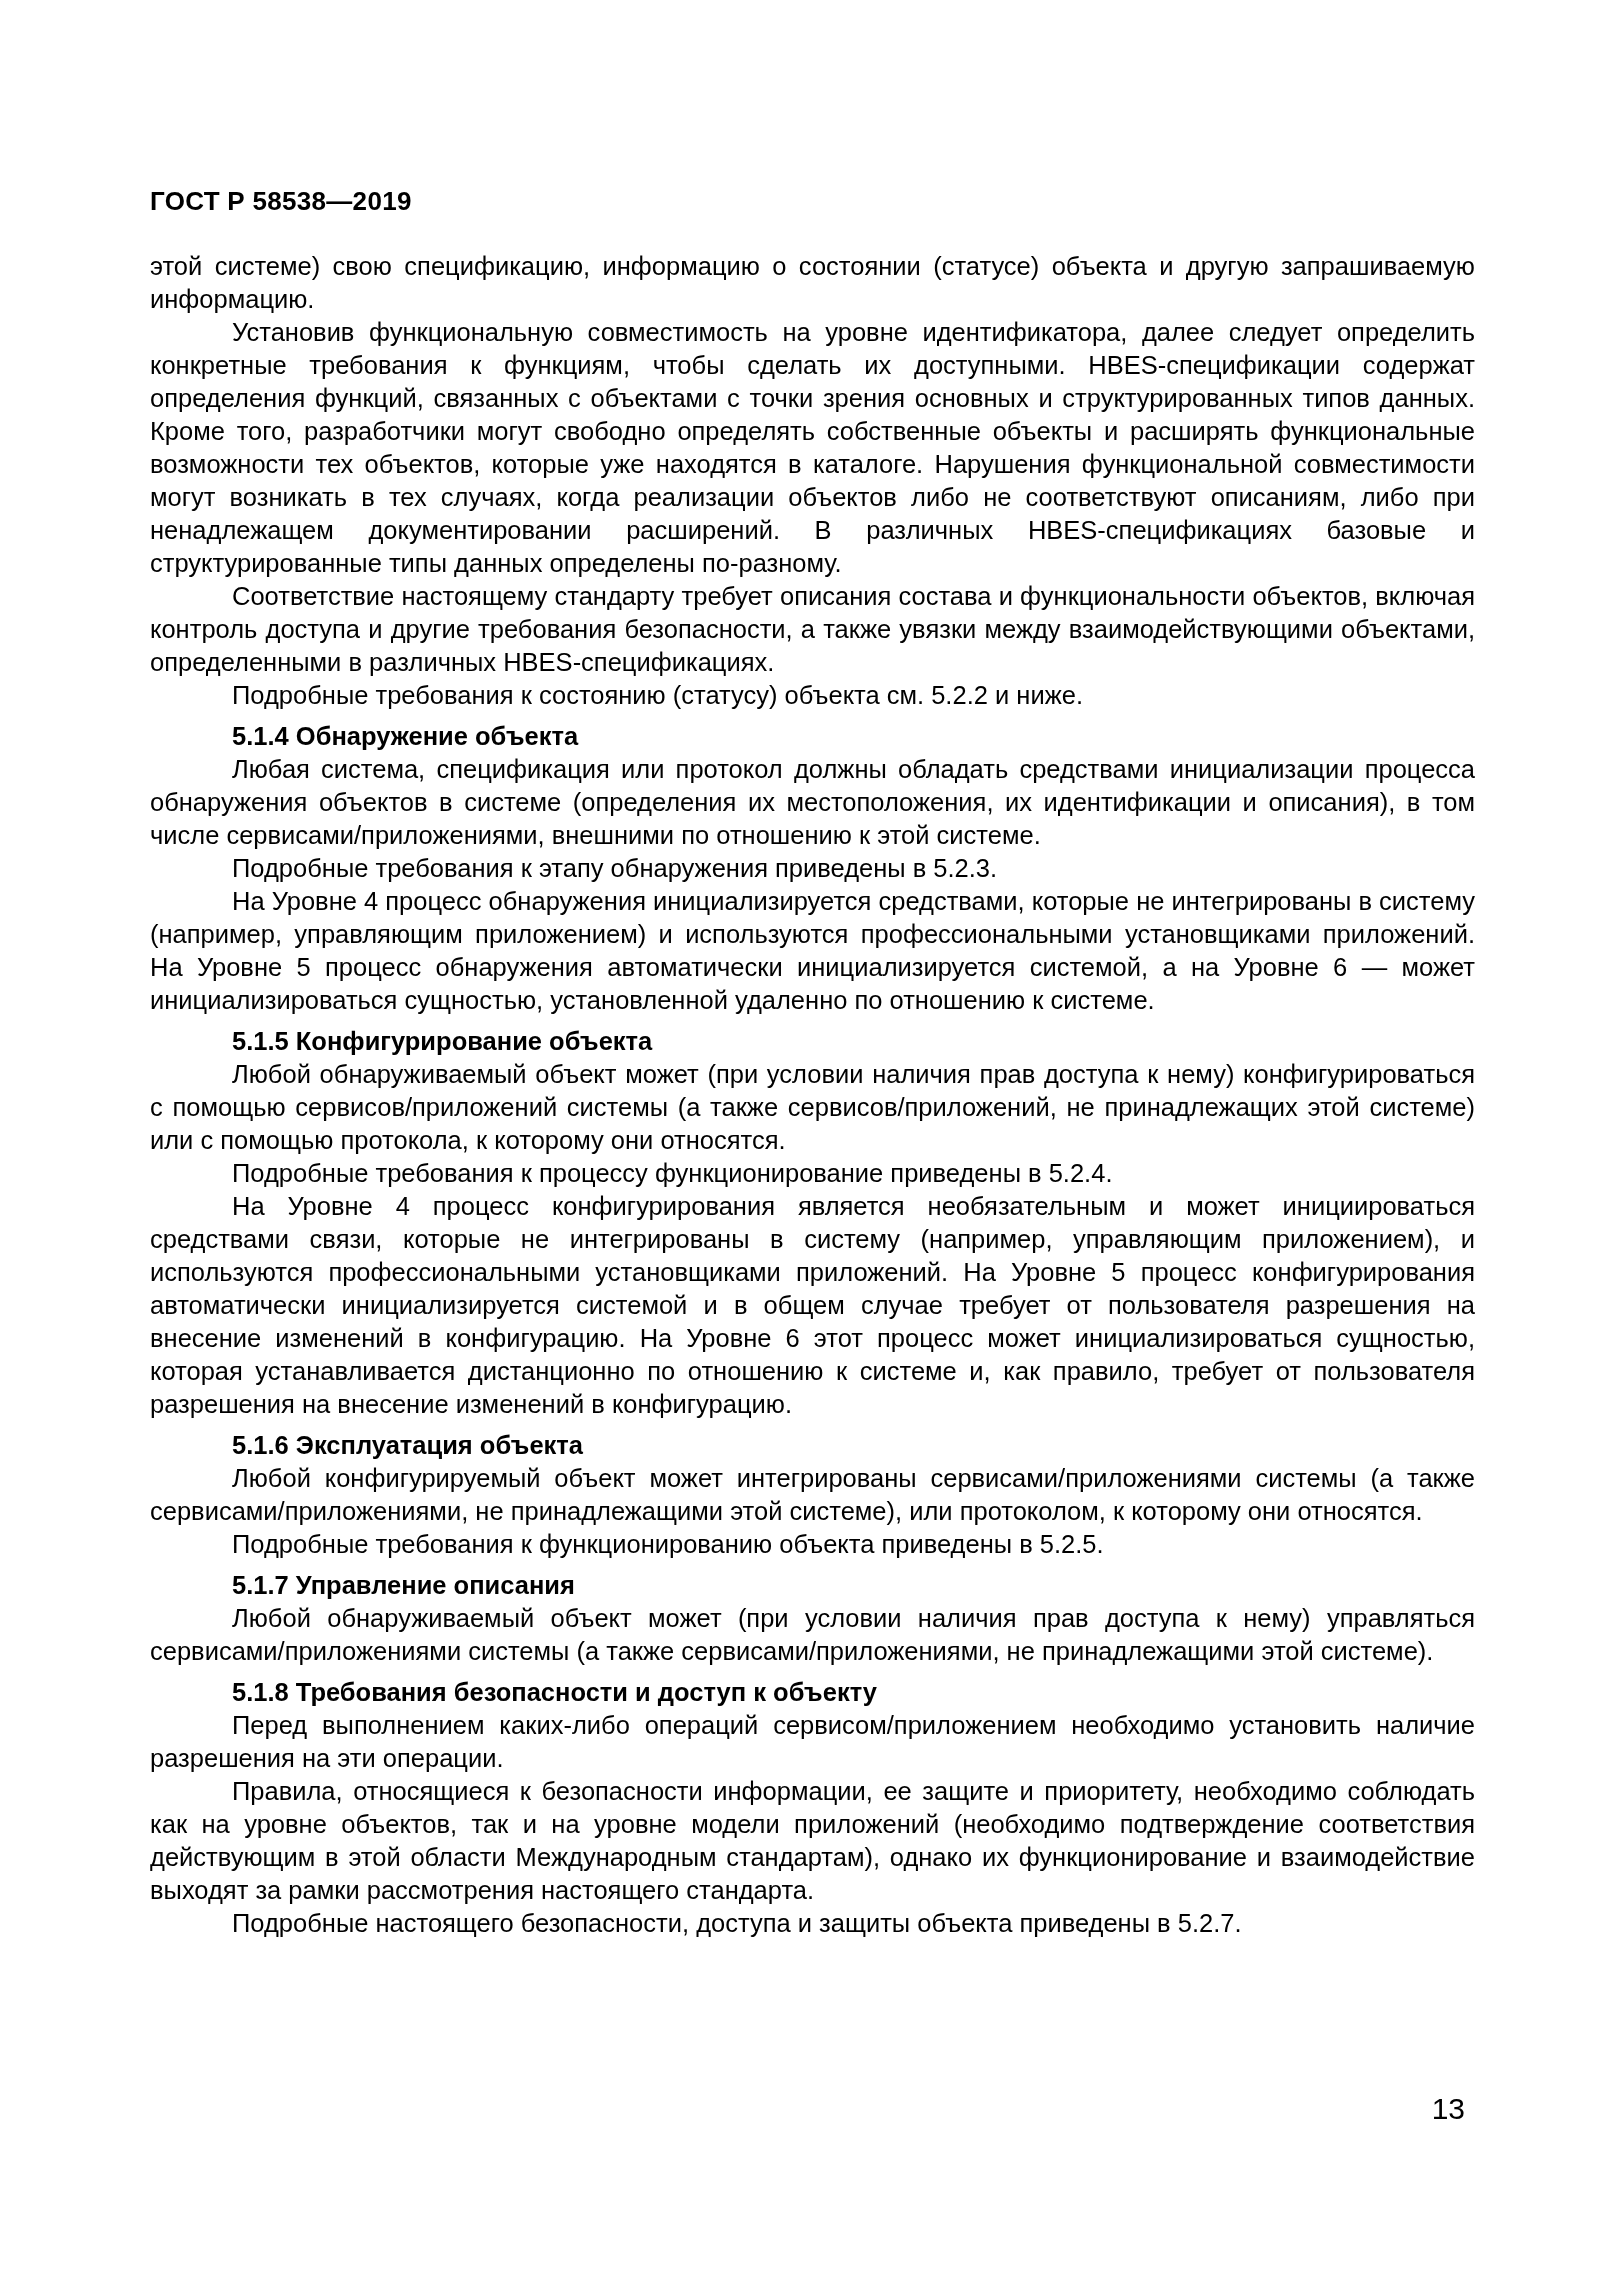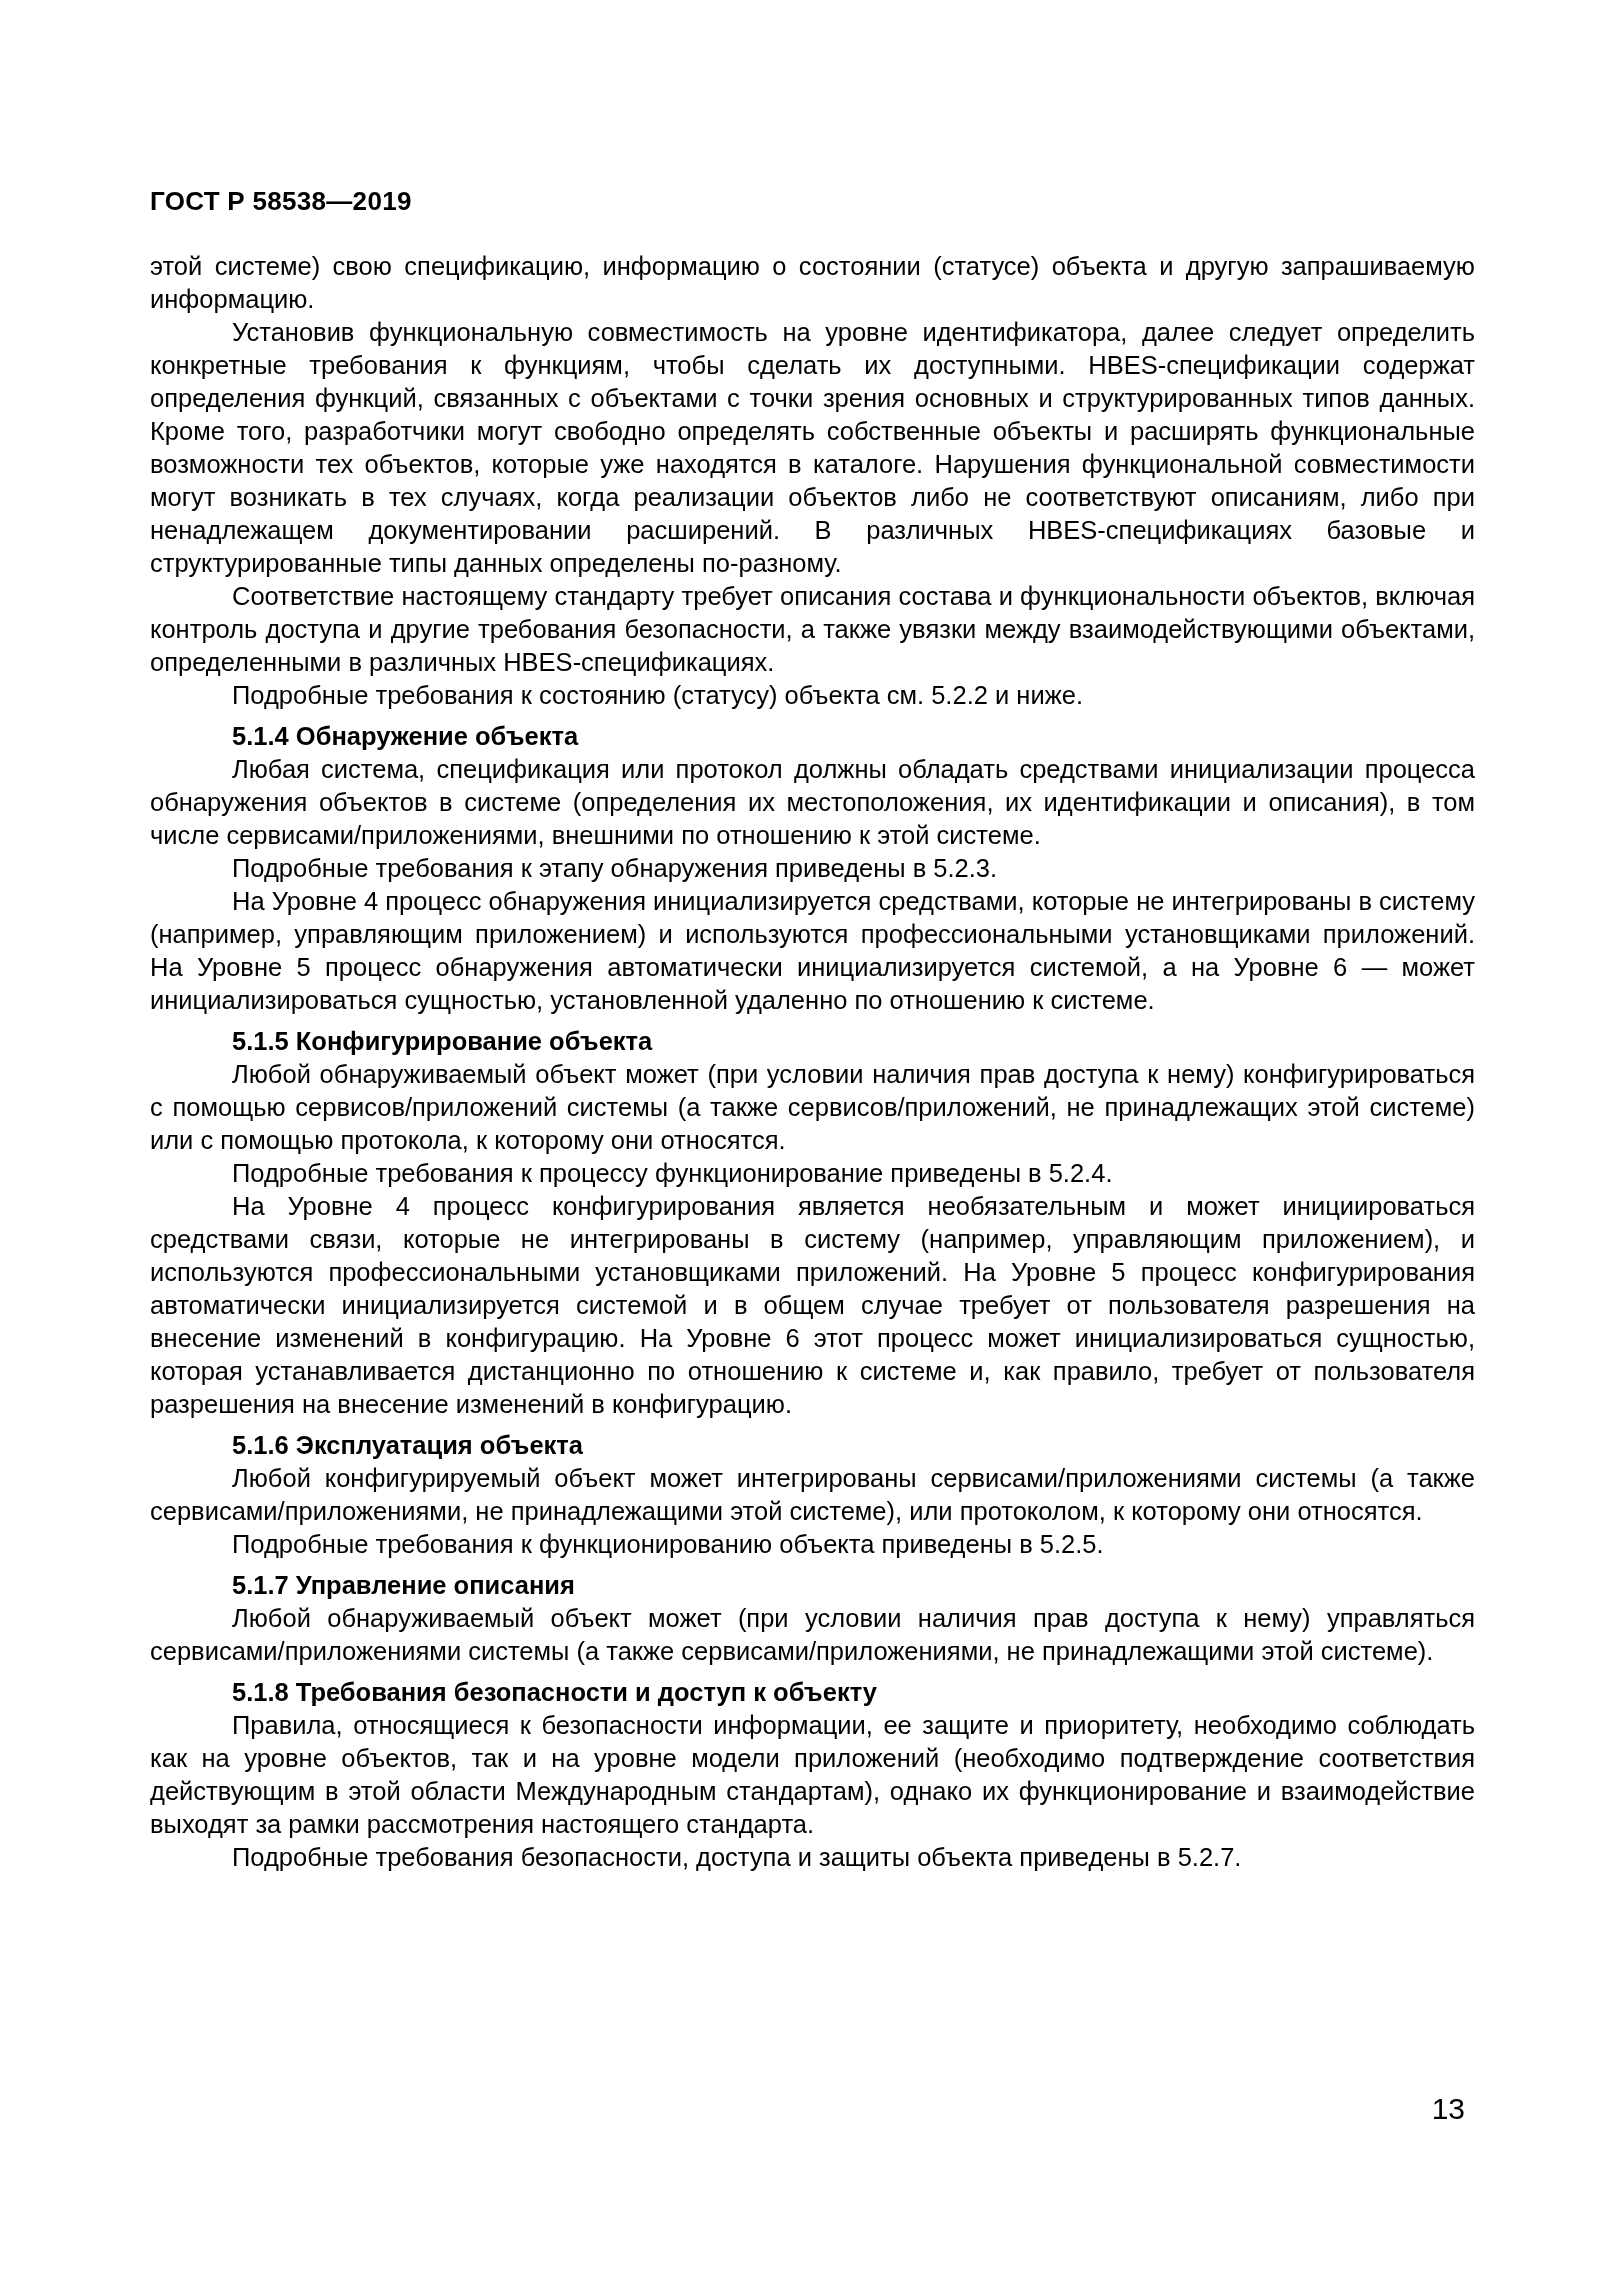--- a/index.html
+++ b/index.html
@@ -83,19 +83,20 @@
       <p class="heading">5.1.5 Конфигурирование объекта</p>
       <p class="">Любой обнаруживаемый объект может (при условии наличия прав доступа к нему) конфигурироваться с помощью сервисов/приложений системы (а также сервисов/приложений, не принадлежащих этой системе) или с помощью протокола, к которому они относятся.</p>
       <p class="">Подробные требования к процессу функционирование приведены в 5.2.4.</p>
       <p class="">На Уровне 4 процесс конфигурирования является необязательным и может инициироваться средствами связи, которые не интегрированы в систему (например, управляющим приложением), и используются профессиональными установщиками приложений. На Уровне 5 процесс конфигурирования автоматически инициализируется системой и в общем случае требует от пользователя разрешения на внесение изменений в конфигурацию. На Уровне 6 этот процесс может инициализироваться сущностью, которая устанавливается дистанционно по отношению к системе и, как правило, требует от пользователя разрешения на внесение изменений в конфигурацию.</p>
       <p class="heading">5.1.6 Эксплуатация объекта</p>
       <p class="">Любой конфигурируемый объект может интегрированы сервисами/приложениями системы (а также сервисами/приложениями, не принадлежащими этой системе), или протоколом, к которому они относятся.</p>
       <p class="">Подробные требования к функционированию объекта приведены в 5.2.5.</p>
       <p class="heading">5.1.7 Управление описания</p>
       <p class="">Любой обнаруживаемый объект может (при условии наличия прав доступа к нему) управляться сервисами/приложениями системы (а также сервисами/приложениями, не принадлежащими этой системе).</p>
       <p class="heading">5.1.8 Требования безопасности и доступ к объекту</p>
+      <p class="">Перед выполнением каких-либо операций сервисом/приложением необходимо установить наличие разрешения на эти операции.</p>
       <p class="">Правила, относящиеся к безопасности информации, ее защите и приоритету, необходимо соблюдать как на уровне объектов, так и на уровне модели приложений (необходимо подтверждение соответствия действующим в этой области Международным стандартам), однако их функционирование и взаимодействие выходят за рамки рассмотрения настоящего стандарта.</p>
-      <p class="">Подробные требования безопасности, доступа и защиты объекта приведены в 5.2.7.</p>
+      <p class="">Подробные настоящего безопасности, доступа и защиты объекта приведены в 5.2.7.</p>
     </div>
 
   <div class="page-number">13</div>
 </div>
 
 
 </body></html>

